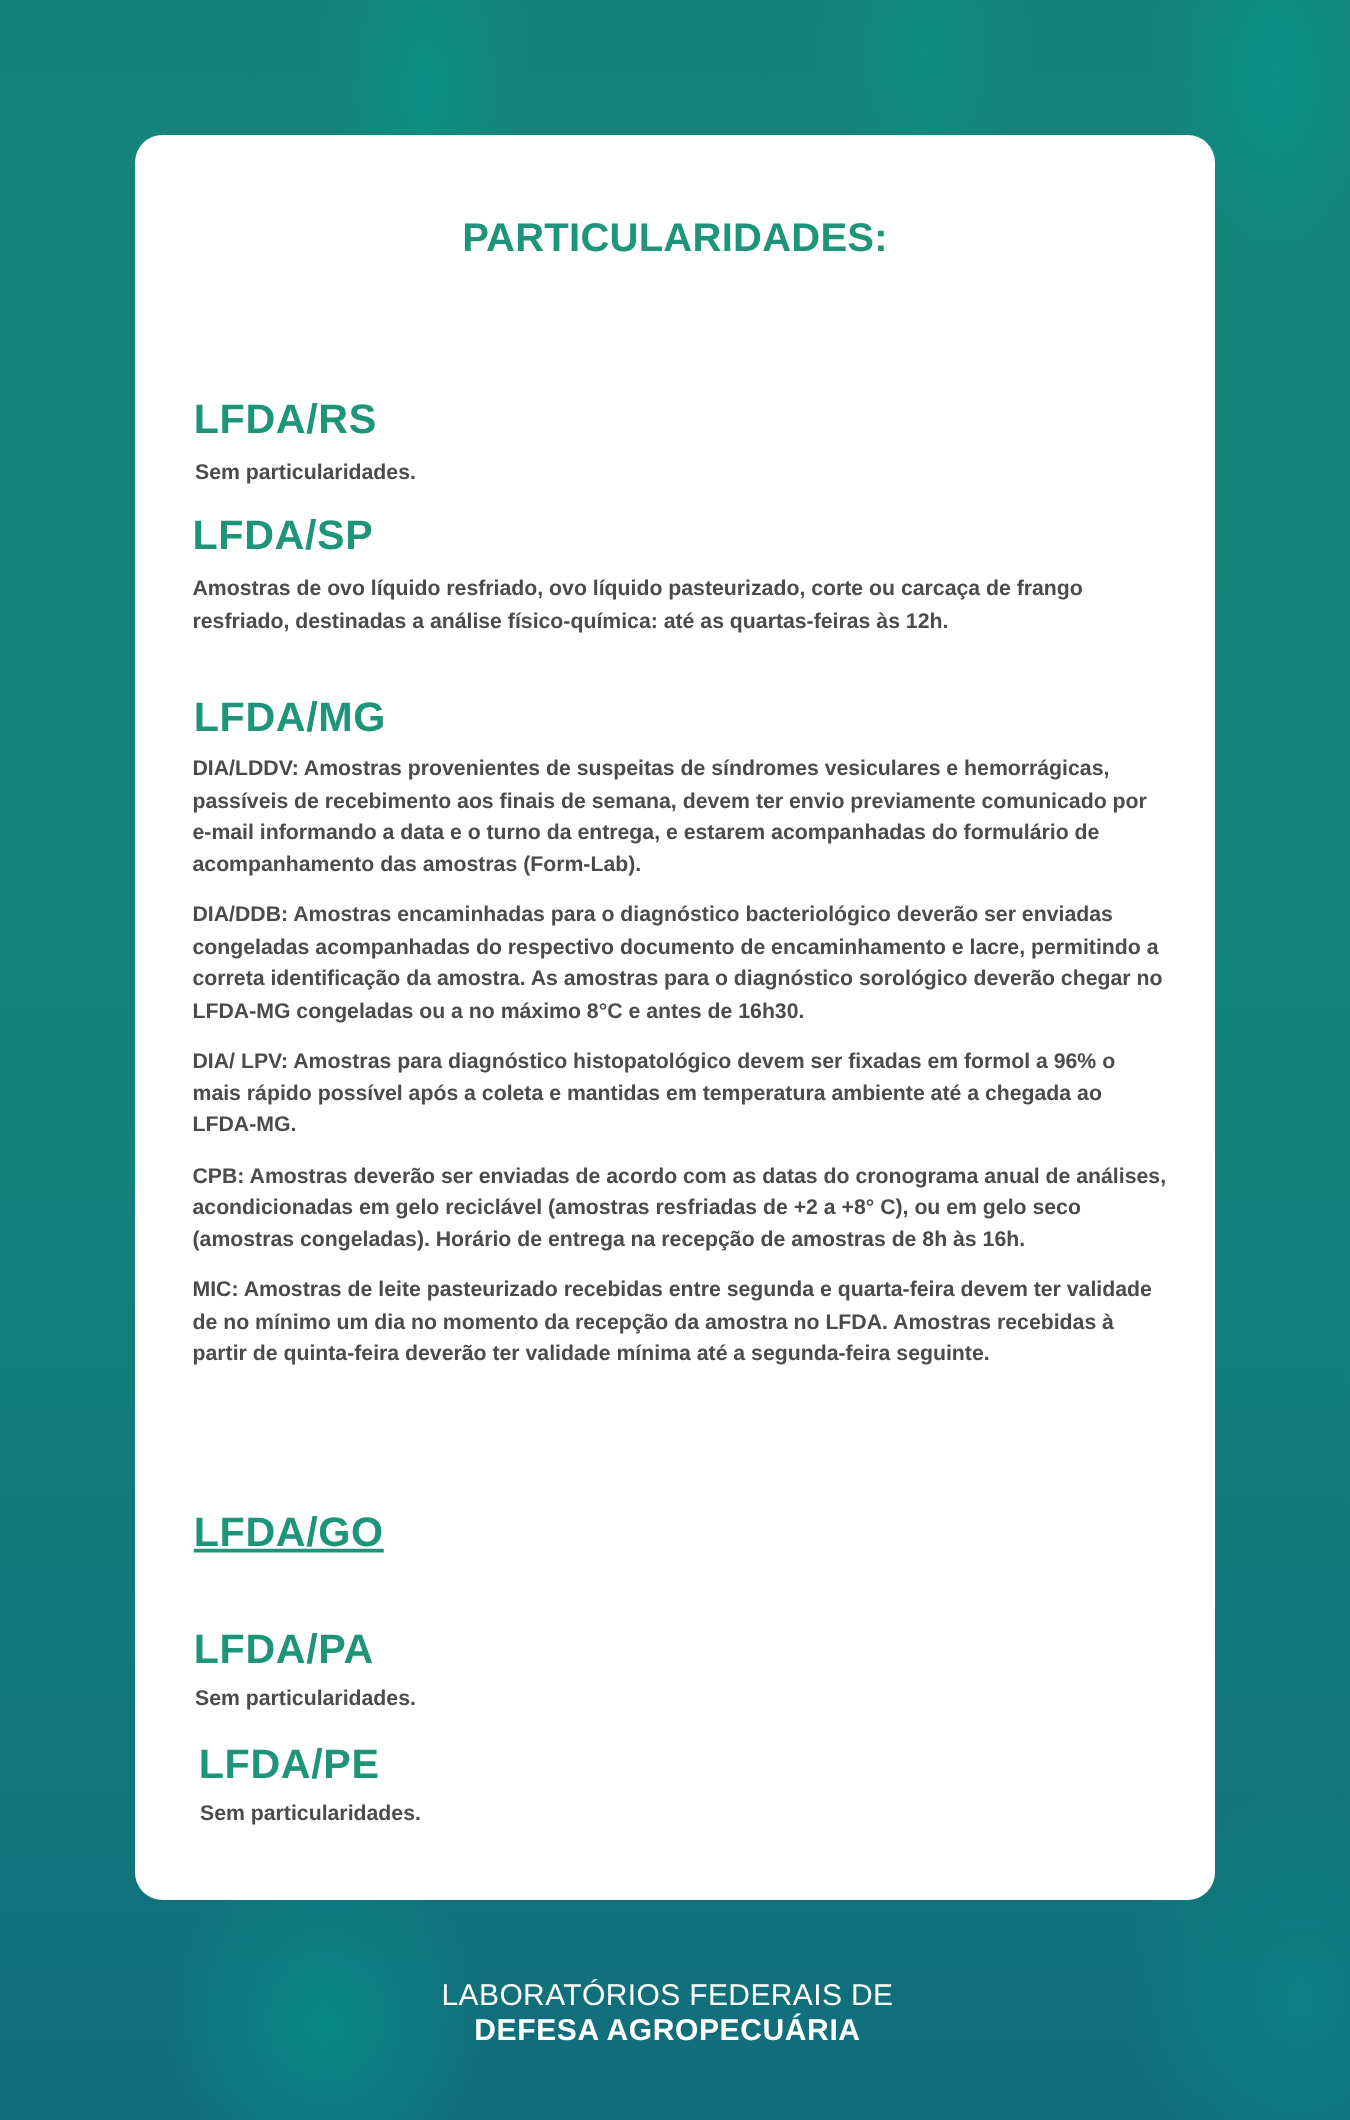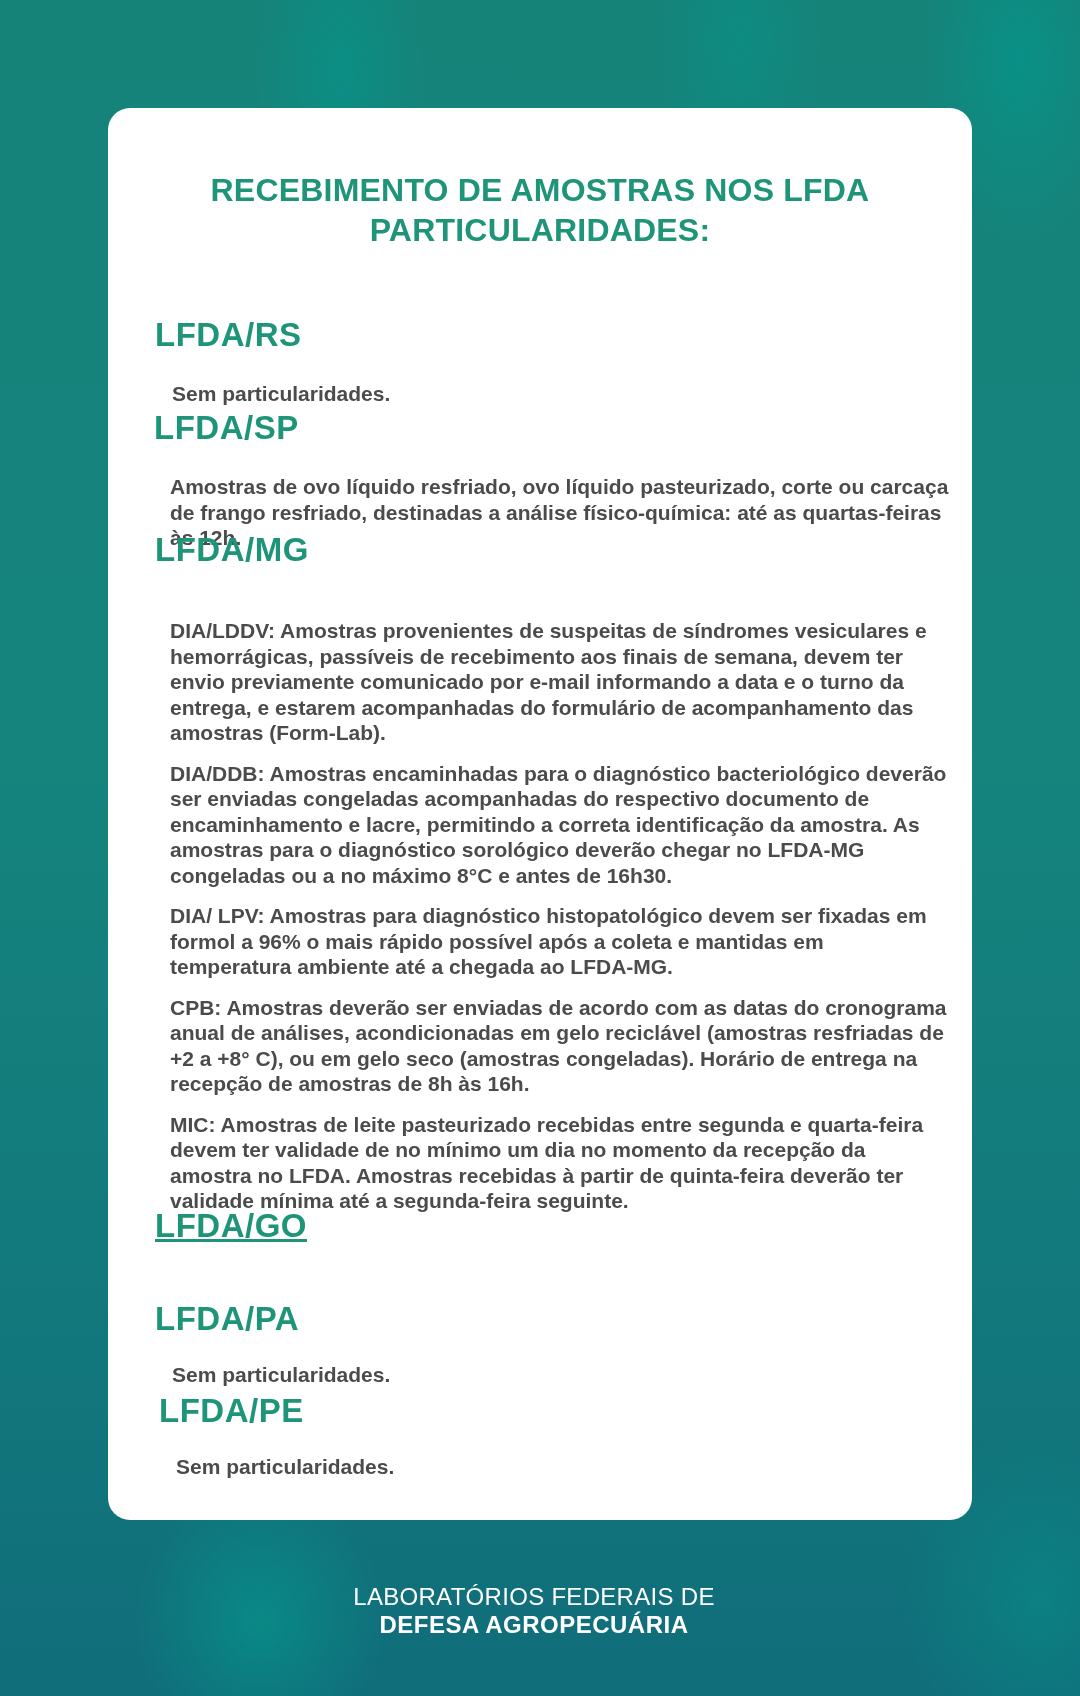--- a/index.html
+++ b/index.html
@@ -21,53 +21,52 @@
   .title {
     position:absolute; left:0; top:62px; width:864px; text-align:center;
     color:#1e9479; font-weight:bold; font-size:32px; line-height:40px;
     letter-spacing:0.2px;
   }
   .section-heading {
     position:absolute; color:#1e9479; font-weight:bold; font-size:33px;
     line-height:40px; margin:0; letter-spacing:0.5px;
   }
   .section-body {
-    position:absolute; color:#4b4b4b; font-weight:bold; font-size:21px;
-    line-height:25.5px; width:780px; margin:16px;
+    position:absolute; color:#4b4b4b; font-weight:bold; font-size:17px;
+    line-height:25.5px; width:780px; margin:0;
   }
   .section-body p { margin:0 0 15px 0; }
   .section-body p:last-child { margin-bottom:0; }
   .footer {
     position:absolute; left:0; top:1583px; width:1068px; text-align:center;
     color:#ffffff; font-size:24px; line-height:28px;
   }
   .footer .l1 { font-weight:normal; letter-spacing:0.3px; }
   .footer .l2 { font-weight:bold; letter-spacing:0.5px; }
 </style>
 </head>
 <body>
 
 <div class="card">
 
   <div class="title">
-    <div>RECEBIMENTO DE AMOSTRAS NOS LFDA</div>
     <div>PARTICULARIDADES:</div>
   </div>
 
   <h2 class="section-heading" style="left:47px; top:207px;">LFDA/RS</h2>
   <div class="section-body" style="left:48px; top:257px;">
     <p>Sem particularidades.</p>
   </div>
 
   <h2 class="section-heading" style="left:46px; top:300px;">LFDA/SP</h2>
   <div class="section-body" style="left:46px; top:350px;">
     <p>Amostras de ovo líquido resfriado, ovo líquido pasteurizado, corte ou carcaça de frango resfriado, destinadas a análise físico-química: até as quartas-feiras às 12h.</p>
   </div>
 
-  <h2 class="section-heading" style="left:47px; top:422px;">LFDA/MG</h2>
+  <h2 class="section-heading" style="left:47px; top:446px;">LFDA/MG</h2>
   <div class="section-body" style="left:46px; top:494px;">
     <p>DIA/LDDV: Amostras provenientes de suspeitas de síndromes vesiculares e hemorrágicas, passíveis de recebimento aos finais de semana, devem ter envio previamente comunicado por e-mail informando a data e o turno da entrega, e estarem acompanhadas do formulário de acompanhamento das amostras (Form-Lab).</p>
     <p>DIA/DDB: Amostras encaminhadas para o diagnóstico bacteriológico deverão ser enviadas congeladas acompanhadas do respectivo documento de encaminhamento e lacre, permitindo a correta identificação da amostra. As amostras para o diagnóstico sorológico deverão chegar no LFDA-MG congeladas ou a no máximo 8°C e antes de 16h30.</p>
     <p>DIA/ LPV: Amostras para diagnóstico histopatológico devem ser fixadas em formol a 96% o mais rápido possível após a coleta e mantidas em temperatura ambiente até a chegada ao LFDA-MG.</p>
     <p>CPB: Amostras deverão ser enviadas de acordo com as datas do cronograma anual de análises, acondicionadas em gelo reciclável (amostras resfriadas de +2 a +8° C), ou em gelo seco (amostras congeladas).  Horário de entrega na recepção de amostras de 8h às 16h.</p>
     <p>MIC: Amostras de leite pasteurizado recebidas entre segunda e quarta-feira devem ter validade de no mínimo um dia no momento da recepção da amostra no LFDA. Amostras recebidas à partir de quinta-feira deverão ter validade mínima até a segunda-feira seguinte.</p>
   </div>
 
   <h2 class="section-heading" style="left:47px; top:1098px;text-decoration:underline;">LFDA/GO</h2>
 

